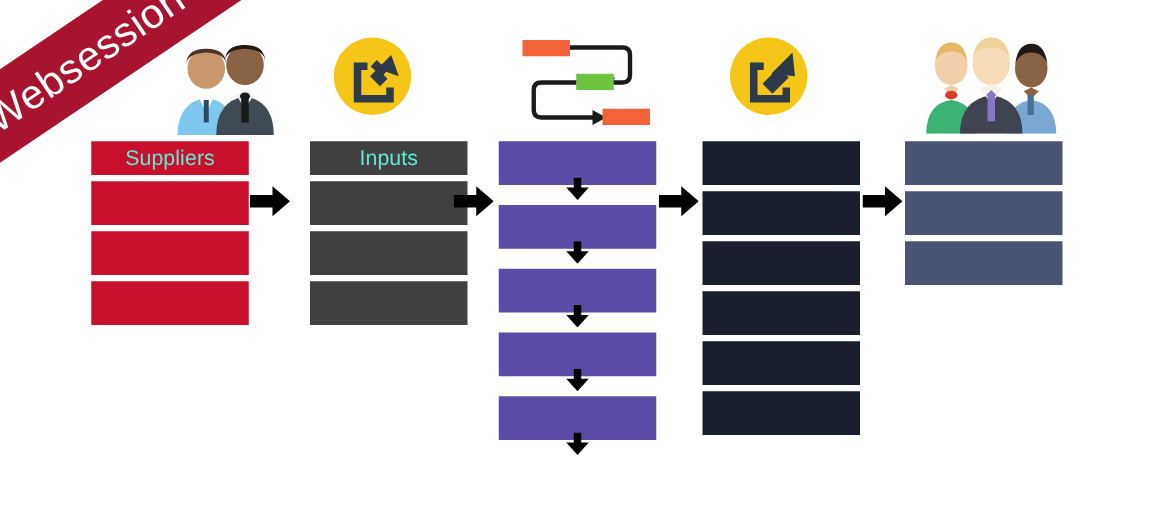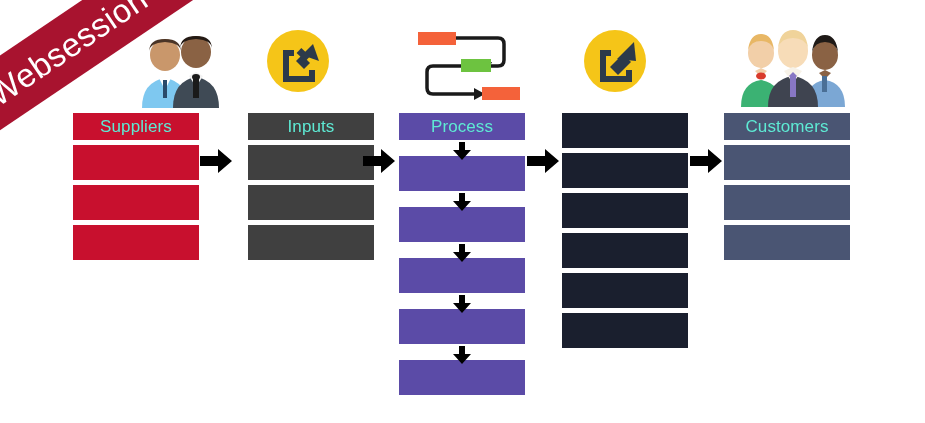--- a/index.html
+++ b/index.html
@@ -206,21 +206,20 @@
   </div>
 
   <div class="column" id="col-inputs">
     <div class="col-header" style="background:#404040;">Inputs</div>
     <div class="bar" style="background:#404040;"></div>
     <div class="bar" style="background:#404040;"></div>
     <div class="bar" style="background:#404040;"></div>
   </div>
 
   <div class="column" id="col-process">
-    <div class="col-header" style="background:#5b4ba7;">Process</div>
     <div class="bar" style="background:#5b4ba7;"></div>
     <div class="bar" style="background:#5b4ba7;"></div>
     <div class="bar" style="background:#5b4ba7;"></div>
     <div class="bar" style="background:#5b4ba7;"></div>
     <div class="bar" style="background:#5b4ba7;"></div>
   </div>
 
   <div class="v-arrow" style="top:142px;">
     <svg viewBox="0 0 20 18" width="20" height="18">
         <polygon points="7,0 13,0 13,8 19,8 10,18 1,8 7,8" fill="#000000"></polygon>
@@ -250,21 +249,20 @@
   <div class="column" id="col-outputs">
     <div class="bar" style="background:#1a1f2e;"></div>
     <div class="bar" style="background:#1a1f2e;"></div>
     <div class="bar" style="background:#1a1f2e;"></div>
     <div class="bar" style="background:#1a1f2e;"></div>
     <div class="bar" style="background:#1a1f2e;"></div>
     <div class="bar" style="background:#1a1f2e;"></div>
   </div>
 
   <div class="column" id="col-customers">
-    <div class="col-header" style="background:#4a5573;">Customers</div>
     <div class="bar" style="background:#4a5573;"></div>
     <div class="bar" style="background:#4a5573;"></div>
     <div class="bar" style="background:#4a5573;"></div>
   </div>
 
   <div class="h-arrow" id="harrow-1">
     <svg viewBox="0 0 32 28" width="32" height="28">
         <polygon points="0,9 18,9 18,2 32,14 18,26 18,19 0,19" fill="#000000"></polygon>
       </svg>
   </div>

